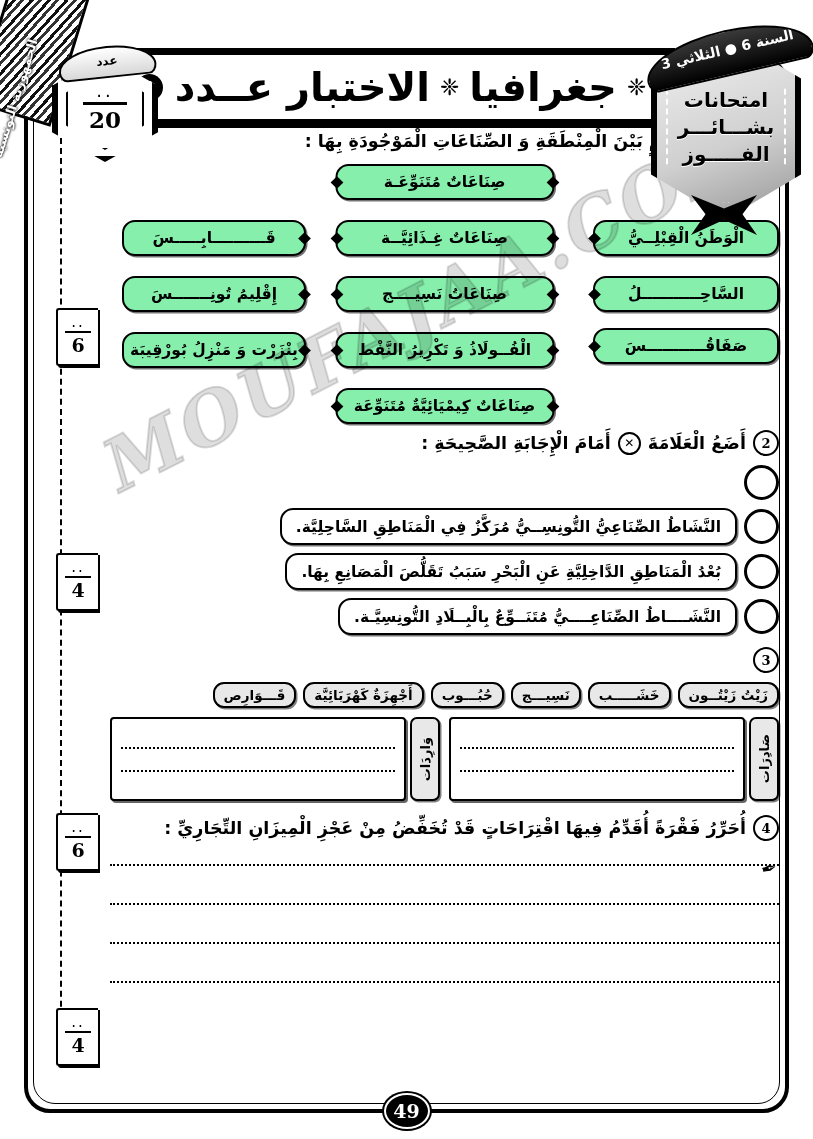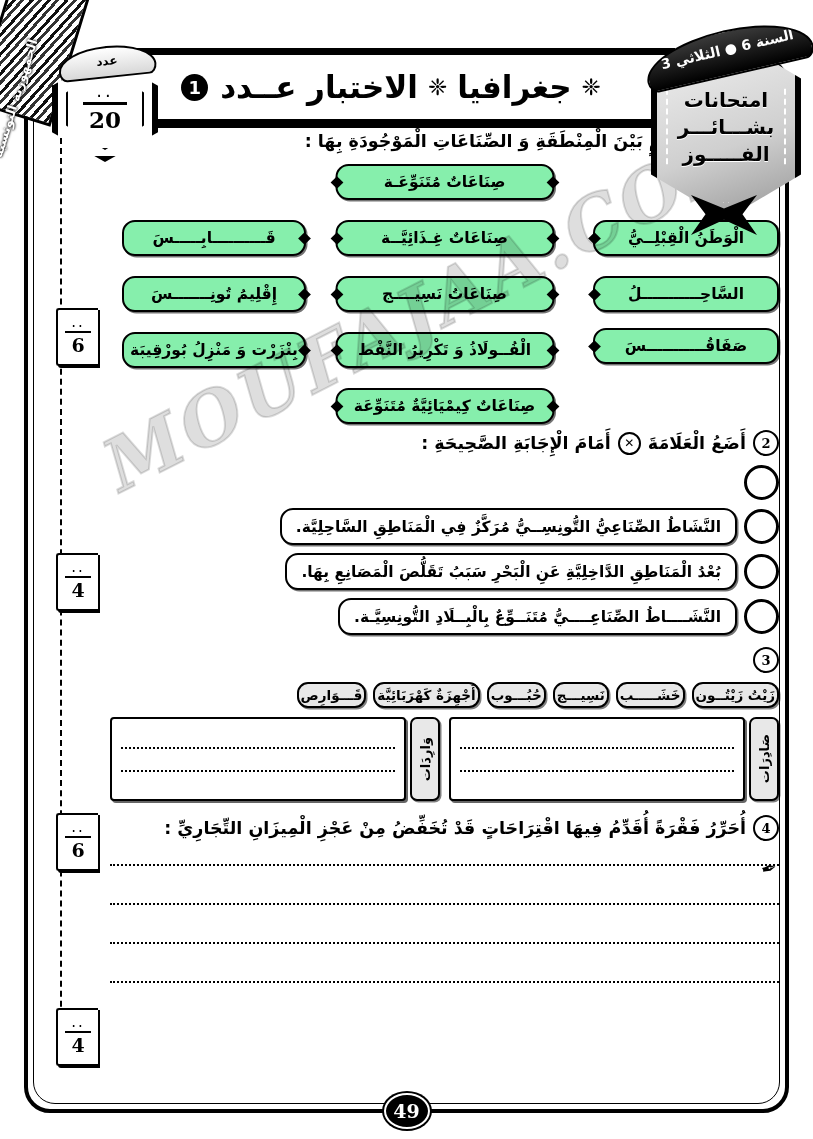--- a/index.html
+++ b/index.html
@@ -71,21 +71,21 @@
     width:570px;height:64px;
     background:#fff;
     border-top:7px solid #000;
     border-bottom:7px solid #000;
     display:flex;align-items:center;justify-content:center;
     gap:10px;
     z-index:7;
     box-shadow:0 2px 0 #000;
   }
   .title-text{
-    font-size:31px;font-weight:bold;
+    font-size:40px;font-weight:bold;
     letter-spacing:0px;
     white-space:nowrap;
     font-family:"DejaVu Sans","Liberation Sans",sans-serif;
   }
   .floral{
     font-size:23px;line-height:1;
   }
   .circle-num{
     display:inline-block;
     width:27px;height:27px;line-height:27px;
@@ -284,21 +284,21 @@
   }
   
   .chips{
     display:flex;flex-direction:row;
     justify-content:flex-start;
     gap:7px;margin-top:9px;
   }
   .chip{
     border:2px solid #000;
     border-radius:11px;
-    padding:3px 2px;
+    padding:3px 9px;
     font-size:13.5px;font-weight:bold;
     background:#e8e8e8;
     white-space:nowrap;
     box-shadow:1.5px 1.5px 0 rgba(0,0,0,.5);
   }
   
   .tbl{
     display:flex;flex-direction:row;
     gap:9px;margin-top:9px;
     height:84px;

